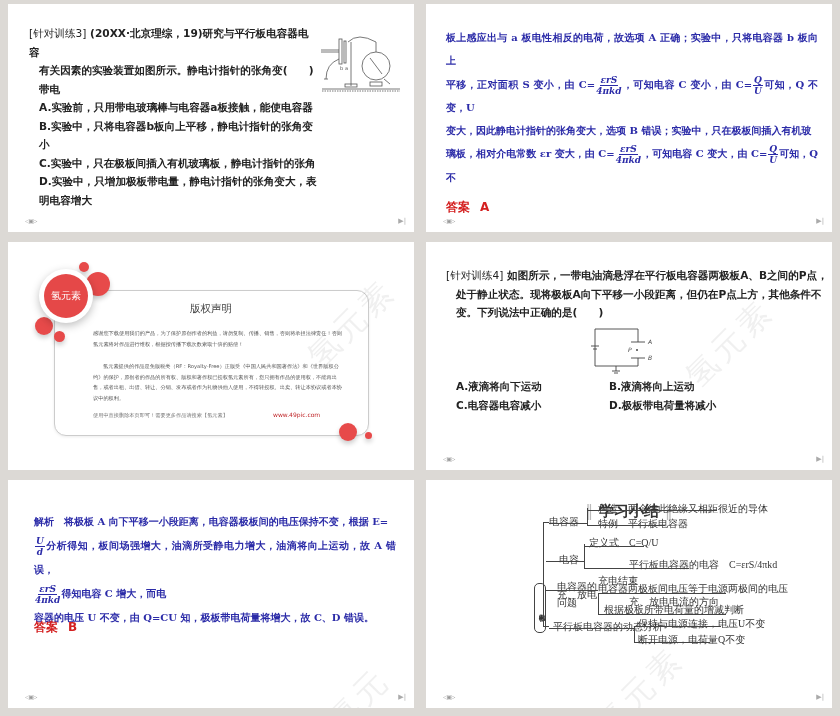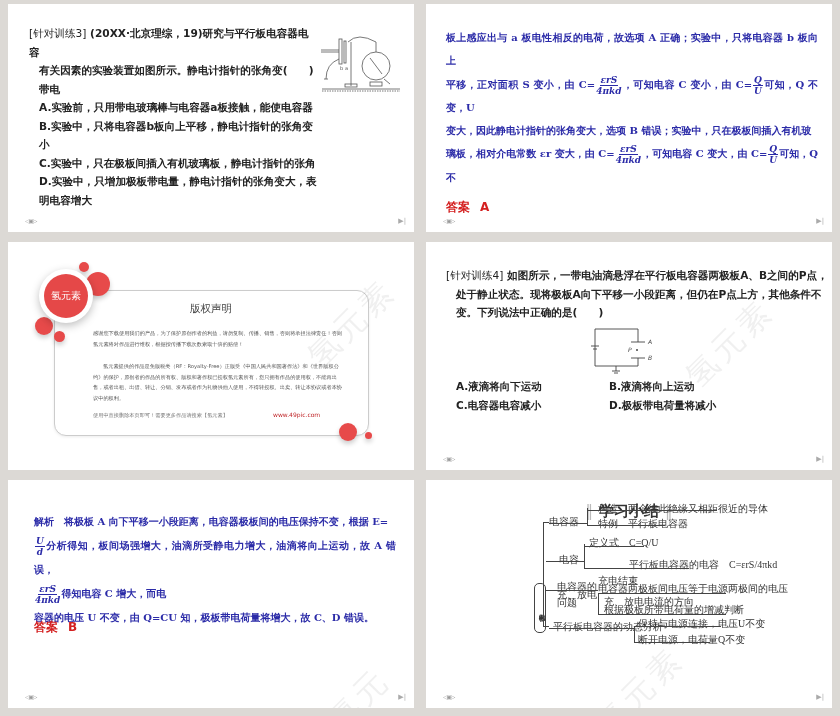--- a/index.html
+++ b/index.html
@@ -285,21 +285,21 @@
   <div class="mm-line" style="left:158px; top:88px; width:105px; height:1px;"></div>
 
   <div class="mm" style="left:131px; top:103px; white-space:normal; width:40px; line-height:8px;">电容器的充、放电问题</div>
   <div class="mm-line" style="left:120px; top:110px; width:52px; height:1px;"></div>
   <div class="mm" style="left:172px; top:97px; line-height:8px;">
       <div>充电结束</div>
       <div>电容器两极板间电压等于电源两极间的电压</div>
     </div>
   <div class="mm-line" style="left:172px; top:113px; width:128px; height:1px;"></div>
   <div class="mm-line" style="left:172px; top:113px; width:1px; height:22px;"></div>
-  <div class="mm" style="left:178px; top:118px; line-height:8px;">
+  <div class="mm" style="left:178px; top:118px; line-height:8px;text-align:center;">
       <div>充、放电电流的方向</div>
       <div>根据极板所带电荷量的增减判断</div>
     </div>
   <div class="mm-line" style="left:172px; top:134px; width:128px; height:1px;"></div>
 
   <div class="mm" style="left:127px; top:140px;">平行板电容器的动态分析</div>
   <div class="mm-line" style="left:123px; top:148px; width:85px; height:1px;"></div>
   <div class="mm-line" style="left:208px; top:146px; width:1px; height:16px;"></div>
   <div class="mm" style="left:212px; top:137px;">保持与电源连接，电压U不变</div>
   <div class="mm-line" style="left:208px; top:146px; width:87px; height:1px;"></div>

